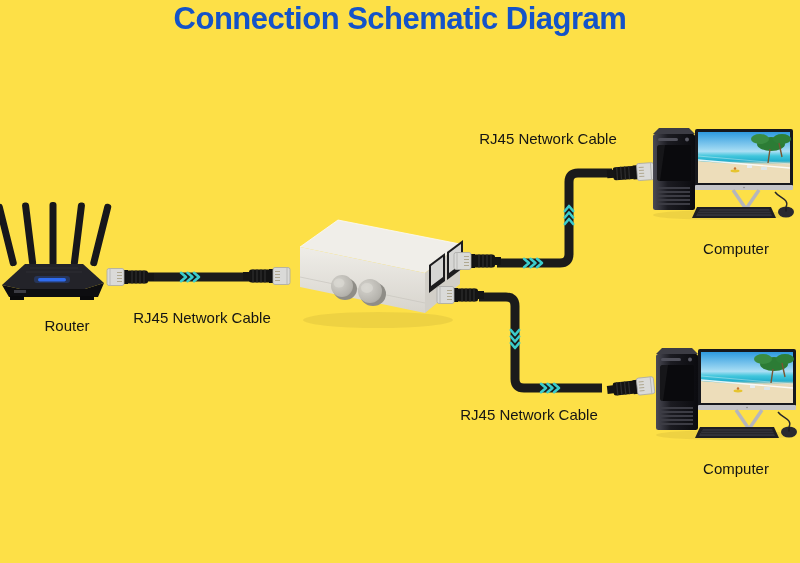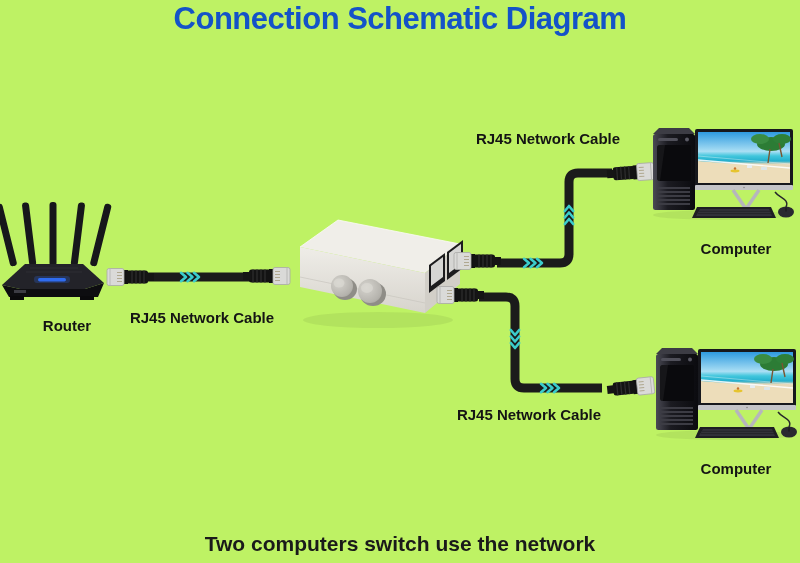--- a/index.html
+++ b/index.html
@@ -1,28 +1,28 @@
 <!DOCTYPE html>
 <html><head>
 <meta charset="utf-8">
 <style>
   * { margin:0; padding:0; box-sizing:border-box; }
   html,body { background:#ffffff; }
   .stage {
-    position:relative; width:800px; height:563px; background:#bef264;
+    position:relative; width:800px; height:563px; background:#fde047;
     font-family:"Liberation Sans", sans-serif; overflow:hidden;
   }
   .art { position:absolute; left:0; top:0; }
   .page-title {
     position:absolute; left:0; top:1px; width:100%;
     text-align:center; font-size:31px; font-weight:700;
     color:#1453c8; letter-spacing:-0.5px;
   }
   .lbl {
-    position:absolute; font-size:15px; font-weight:700; color:#141414;
+    position:absolute; font-size:15px; font-weight:400; color:#141414;
     text-align:center; white-space:nowrap;
   }
   .lbl-router        { left:17px;   top:317px; width:100px; }
   .lbl-cable-router  { left:102px; top:309px; width:200px; }
   .lbl-cable-top     { left:448px; top:130px; width:200px; }
   .lbl-cable-bottom  { left:429px; top:406px; width:200px; }
   .lbl-computer-top  { left:661px; top:240px; width:150px; }
   .lbl-computer-bot  { left:661px; top:460px; width:150px; }
   .caption {
     position:absolute; left:0; top:532px; width:100%;
@@ -190,14 +190,13 @@
 
   <div class="page-title">Connection Schematic Diagram</div>
 
   <div class="lbl lbl-router">Router</div>
   <div class="lbl lbl-cable-router">RJ45 Network Cable</div>
   <div class="lbl lbl-cable-top">RJ45 Network Cable</div>
   <div class="lbl lbl-cable-bottom">RJ45 Network Cable</div>
   <div class="lbl lbl-computer-top">Computer</div>
   <div class="lbl lbl-computer-bot">Computer</div>
 
-  <div class="caption">Two computers switch use the network</div>
 </div>
 
 </body></html>

